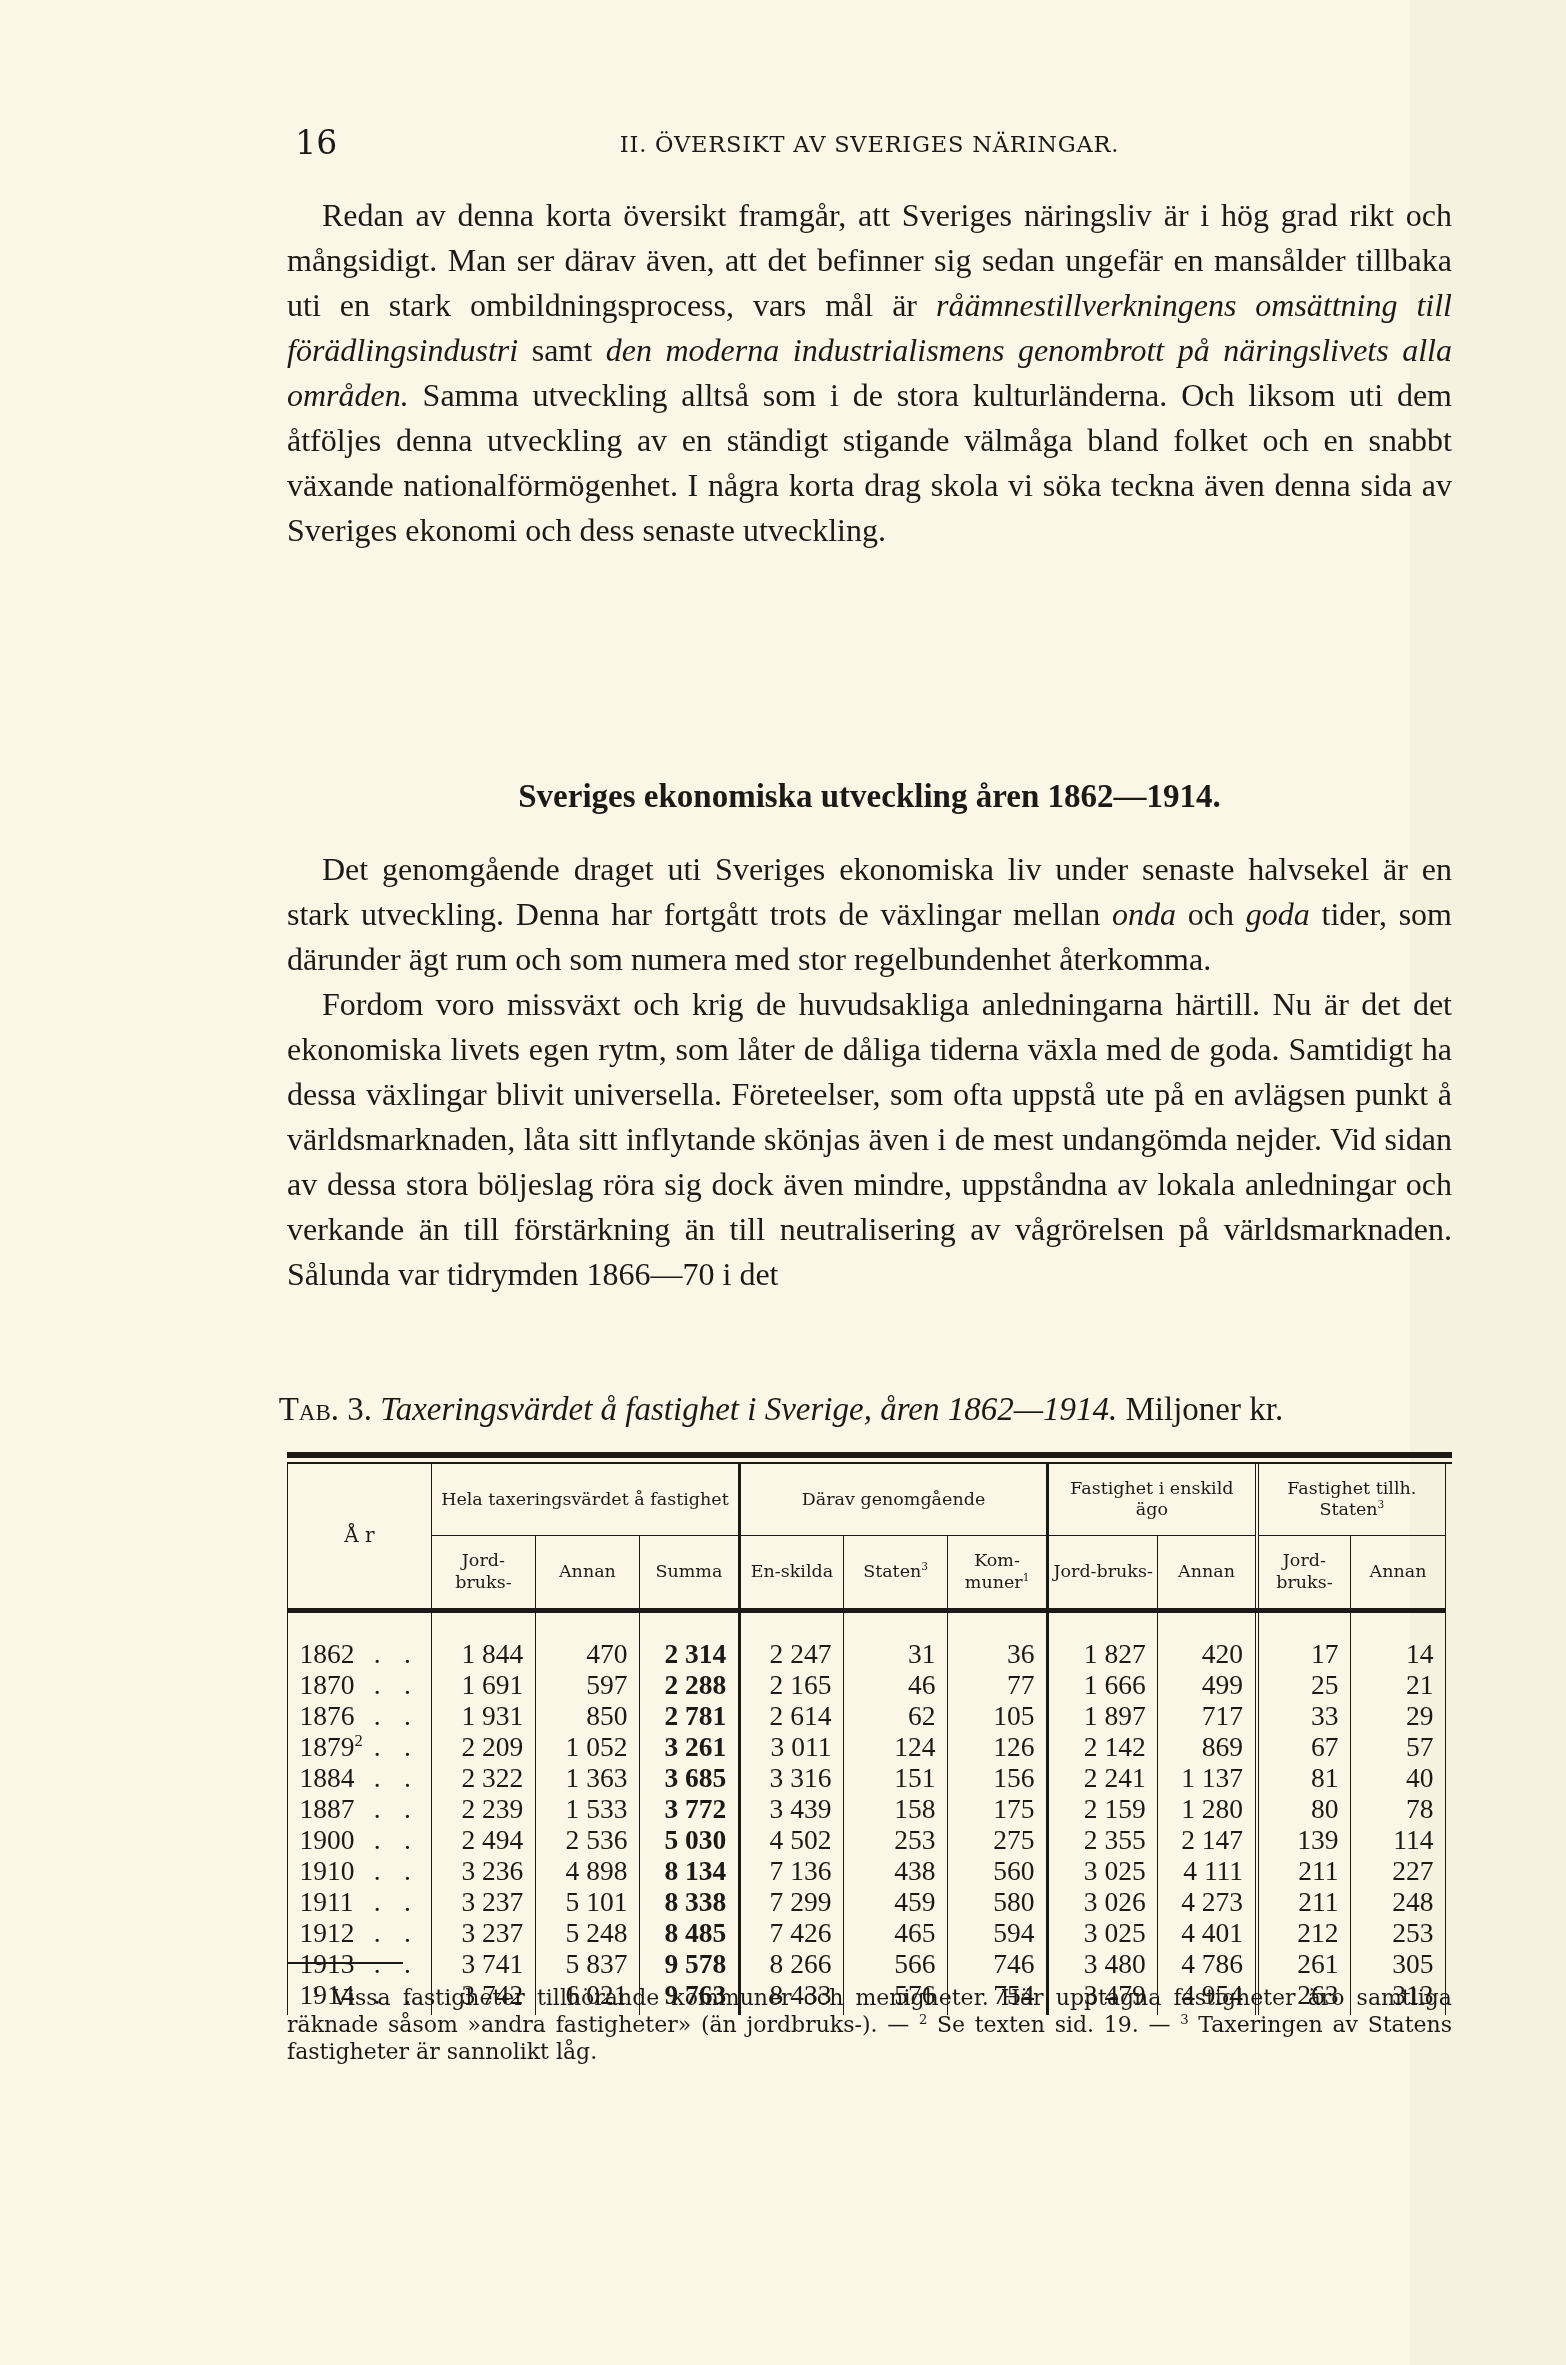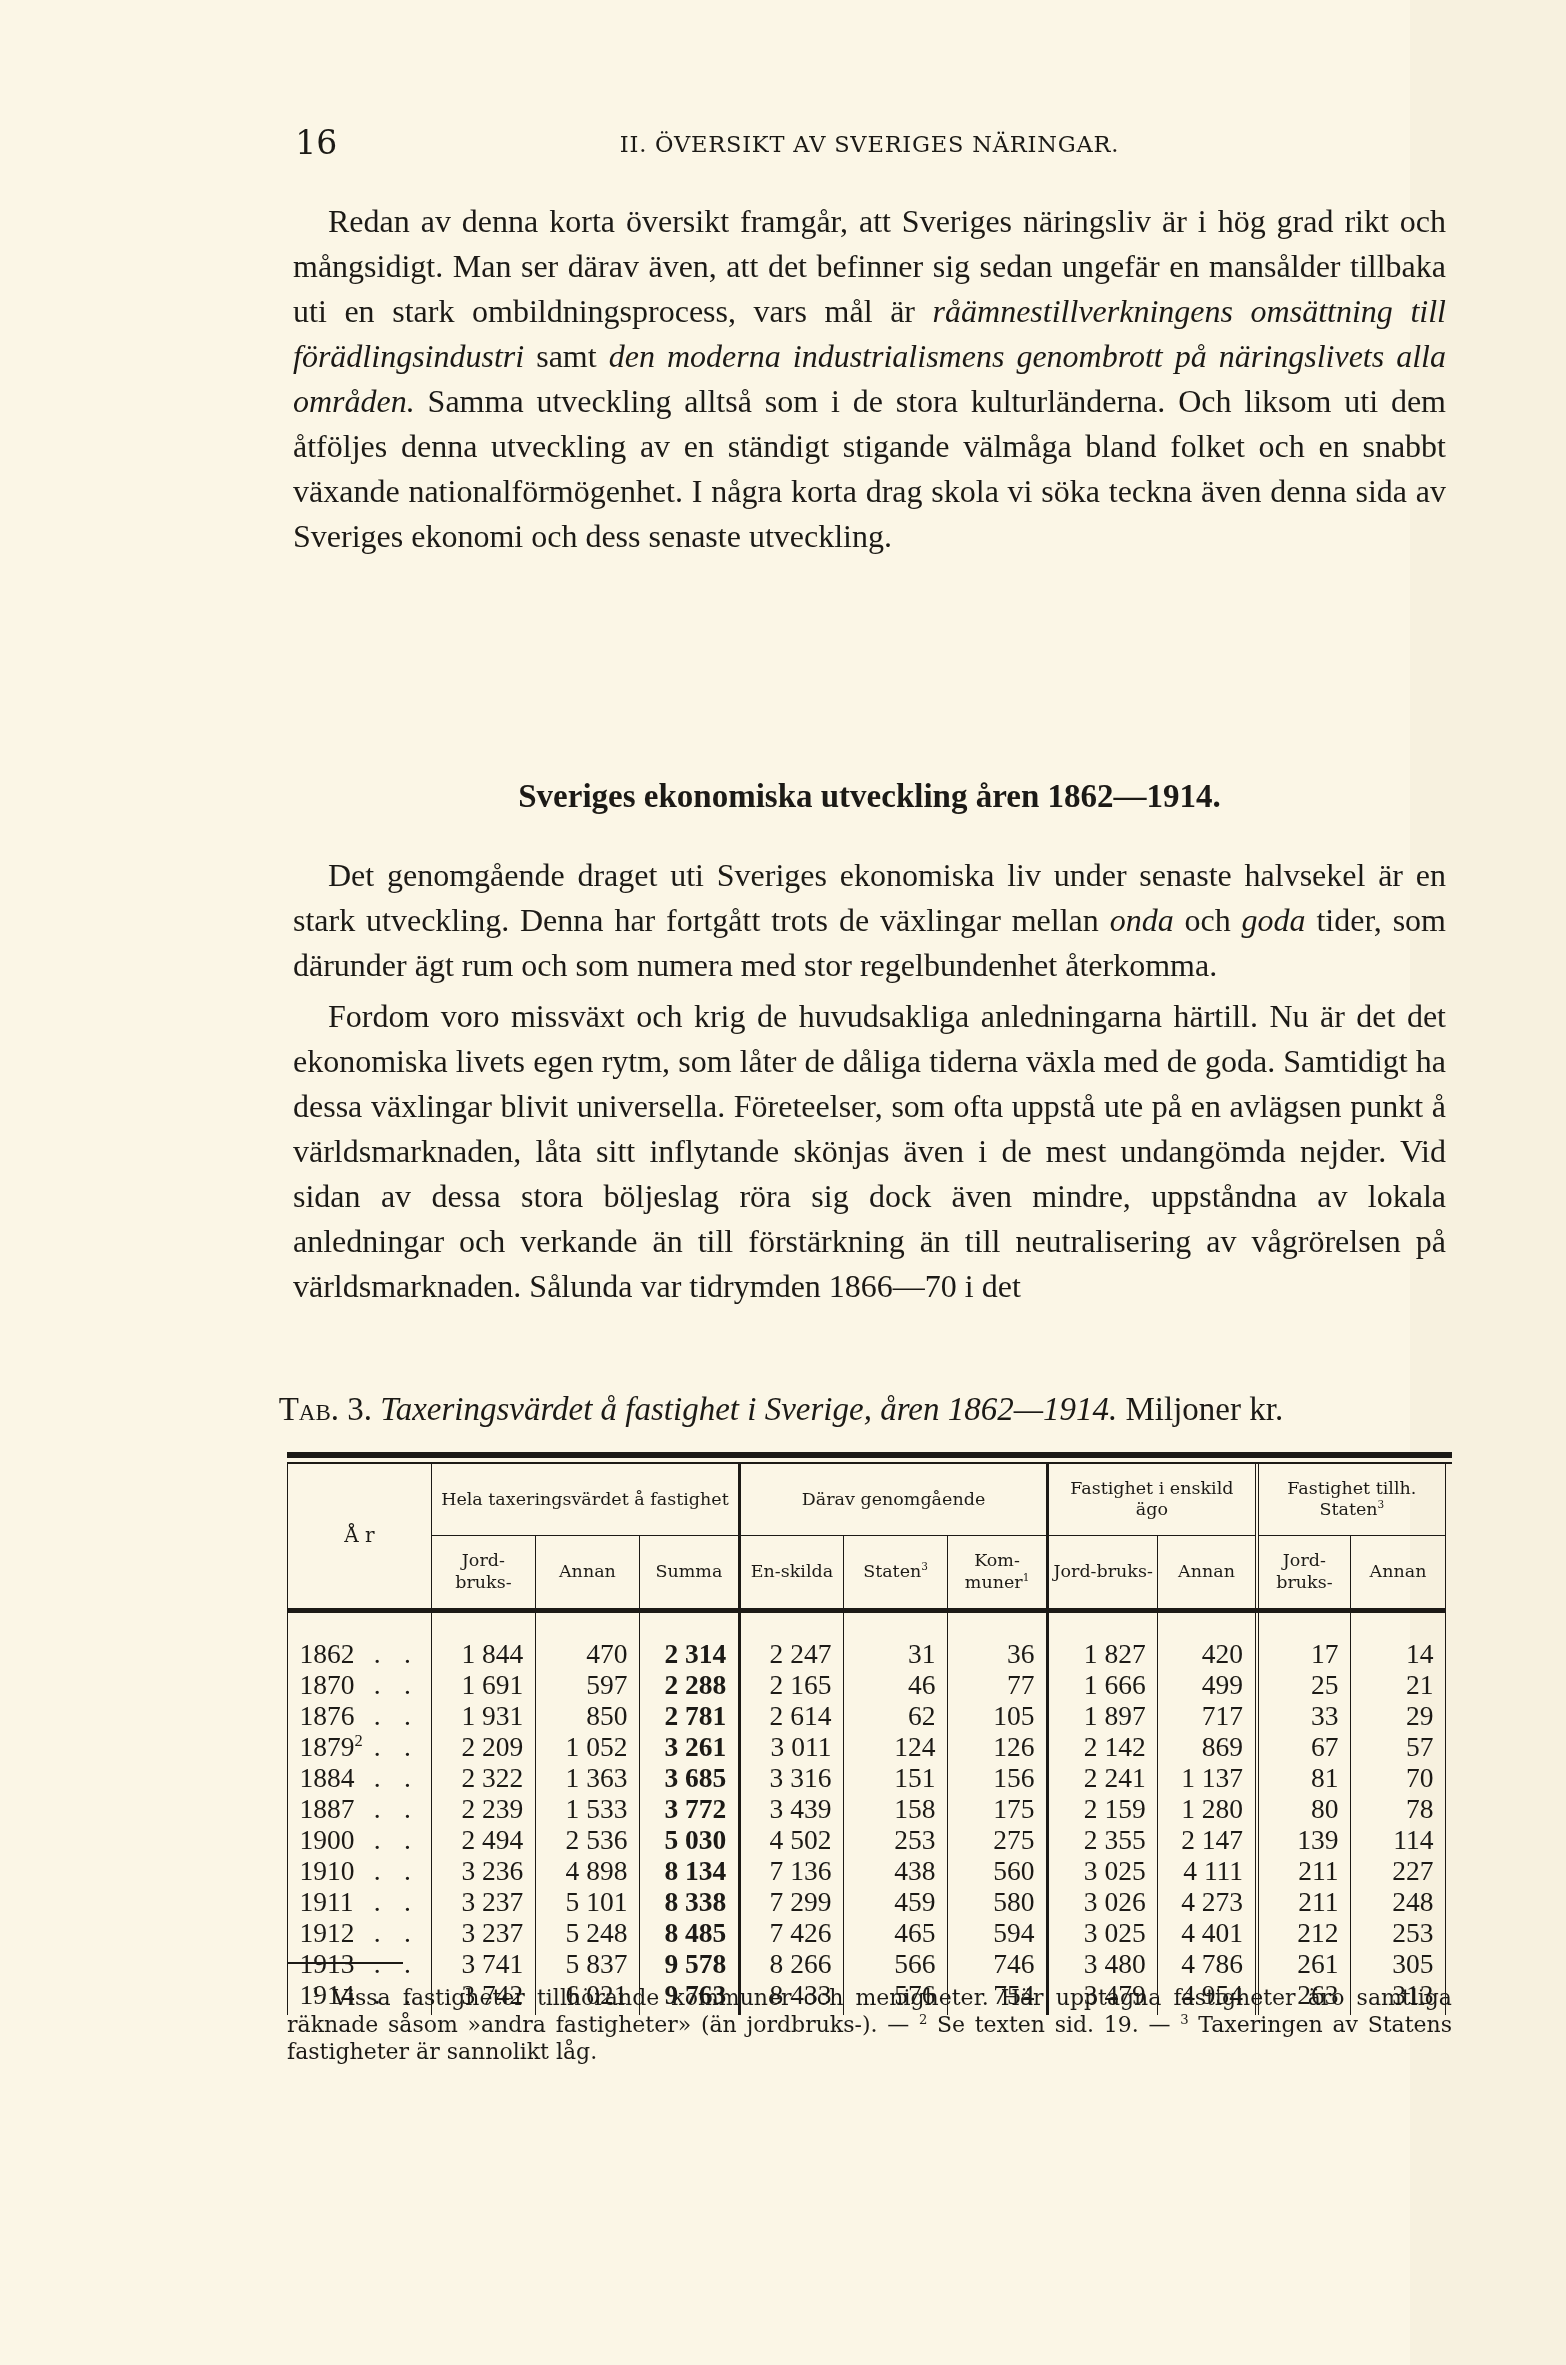--- a/index.html
+++ b/index.html
@@ -12,21 +12,21 @@
   .page-edge { position:absolute; top:0; left:1410px; width:156px; height:2366px; background:#f7f1df; }
   .page { position:absolute; left:287px; top:0; width:1165px; }
   .running-head { position:absolute; top:123px; left:0; width:1165px; height:50px; }
   .page-number { position:absolute; left:8.3px; top:0; font-size:33px; }
   .head-title { position:absolute; left:0; width:1165px; top:8.3px; text-align:center; font-size:22.5px; letter-spacing:0.8px; }
   .body-text {
     position:absolute; left:0; width:1165px;
     font-family:"Liberation Serif", "DejaVu Serif", serif;
     font-size:32px; line-height:45px; text-align:justify;
   }
-  .body-text p { margin:6px; text-indent:35px; }
+  .body-text p { margin:0; text-indent:35px; }
   .section-title {
     position:absolute; left:0; width:1165px; top:778px; text-align:center;
     font-family:"Liberation Serif", serif; font-weight:bold; font-size:33px;
   }
   .table-caption {
     position:absolute; left:-8.3px; width:1182px; top:1391px;
     font-family:"Liberation Serif", serif; font-size:33px; white-space:nowrap;
   }
   .table-caption .tab-label { font-variant:small-caps; }
   .table-caption .cap-title { font-style:italic; }
@@ -190,21 +190,21 @@
             <td class="year"><span>1884</span><sup></sup><span class="dots">. .</span></td>
             <td>2 322</td>
             <td>1 363</td>
             <td class="bold">3 685</td>
             <td class="thick-l">3 316</td>
             <td>151</td>
             <td>156</td>
             <td class="thick-l">2 241</td>
             <td>1 137</td>
             <td class="double-l">81</td>
-            <td>70</td>
+            <td>40</td>
           </tr>
           <tr>
             <td class="year"><span>1887</span><sup></sup><span class="dots">. .</span></td>
             <td>2 239</td>
             <td>1 533</td>
             <td class="bold">3 772</td>
             <td class="thick-l">3 439</td>
             <td>158</td>
             <td>175</td>
             <td class="thick-l">2 159</td>

